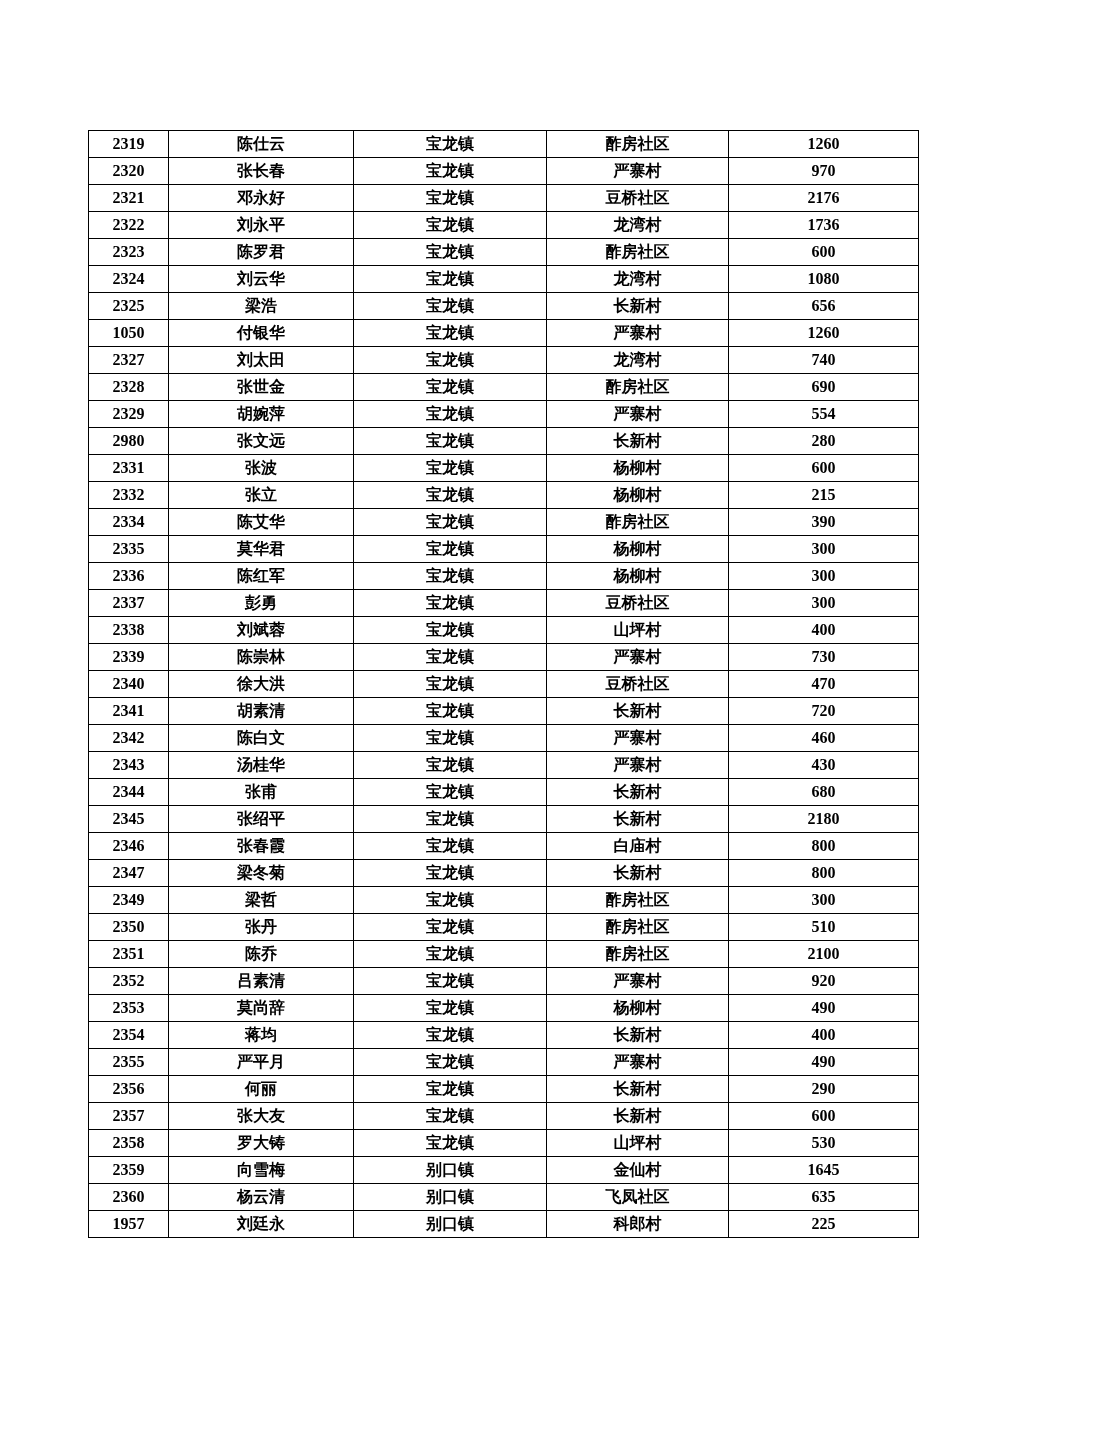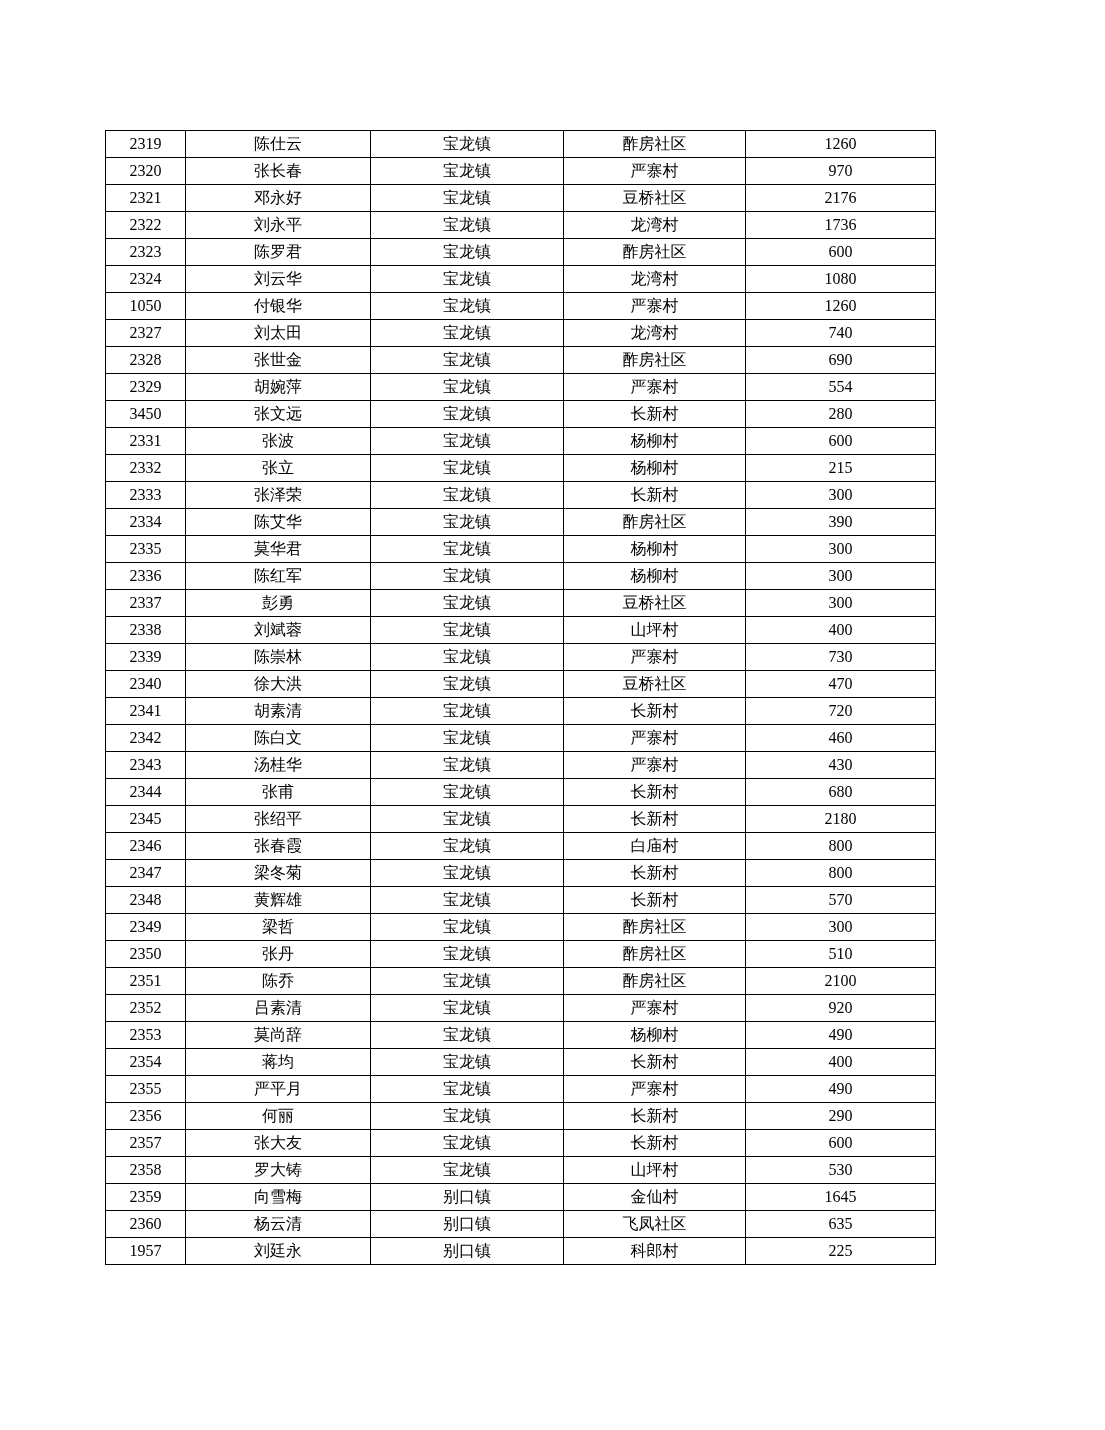--- a/index.html
+++ b/index.html
@@ -10,25 +10,26 @@
   }
   .page {
     position: relative;
     width: 1105px;
     height: 1430px;
     background: #ffffff;
     overflow: hidden;
   }
   table.data-table {
     position: absolute;
-    left: 105px;
+    left: 88px;
     top: 130px;
     width: 830px;
     border-collapse: collapse;
     table-layout: fixed;
+    font-weight: bold;
   }
   table.data-table td {
     border: 1px solid #000000;
     height: 26px;
     padding: 0 2px;
     text-align: center;
     vertical-align: middle;
     font-size: 16px;
     color: #000000;
     white-space: nowrap;
@@ -89,20 +90,27 @@
           <td>600</td>
         </tr>
         <tr>
           <td>2324</td>
           <td>刘云华</td>
           <td>宝龙镇</td>
           <td>龙湾村</td>
           <td>1080</td>
         </tr>
         <tr>
+          <td>2325</td>
+          <td>梁浩</td>
+          <td>宝龙镇</td>
+          <td>长新村</td>
+          <td>656</td>
+        </tr>
+        <tr>
           <td>1050</td>
           <td>付银华</td>
           <td>宝龙镇</td>
           <td>严寨村</td>
           <td>1260</td>
         </tr>
         <tr>
           <td>2327</td>
           <td>刘太田</td>
           <td>宝龙镇</td>
@@ -117,48 +125,41 @@
           <td>690</td>
         </tr>
         <tr>
           <td>2329</td>
           <td>胡婉萍</td>
           <td>宝龙镇</td>
           <td>严寨村</td>
           <td>554</td>
         </tr>
         <tr>
-          <td>3450</td>
+          <td>2980</td>
           <td>张文远</td>
           <td>宝龙镇</td>
           <td>长新村</td>
           <td>280</td>
         </tr>
         <tr>
           <td>2331</td>
           <td>张波</td>
           <td>宝龙镇</td>
           <td>杨柳村</td>
           <td>600</td>
         </tr>
         <tr>
           <td>2332</td>
           <td>张立</td>
           <td>宝龙镇</td>
           <td>杨柳村</td>
           <td>215</td>
         </tr>
         <tr>
-          <td>2333</td>
-          <td>张泽荣</td>
-          <td>宝龙镇</td>
-          <td>长新村</td>
-          <td>300</td>
-        </tr>
-        <tr>
           <td>2334</td>
           <td>陈艾华</td>
           <td>宝龙镇</td>
           <td>酢房社区</td>
           <td>390</td>
         </tr>
         <tr>
           <td>2335</td>
           <td>莫华君</td>
           <td>宝龙镇</td>
@@ -241,27 +242,20 @@
           <td>宝龙镇</td>
           <td>白庙村</td>
           <td>800</td>
         </tr>
         <tr>
           <td>2347</td>
           <td>梁冬菊</td>
           <td>宝龙镇</td>
           <td>长新村</td>
           <td>800</td>
-        </tr>
-        <tr>
-          <td>2348</td>
-          <td>黄辉雄</td>
-          <td>宝龙镇</td>
-          <td>长新村</td>
-          <td>570</td>
         </tr>
         <tr>
           <td>2349</td>
           <td>梁哲</td>
           <td>宝龙镇</td>
           <td>酢房社区</td>
           <td>300</td>
         </tr>
         <tr>
           <td>2350</td>

